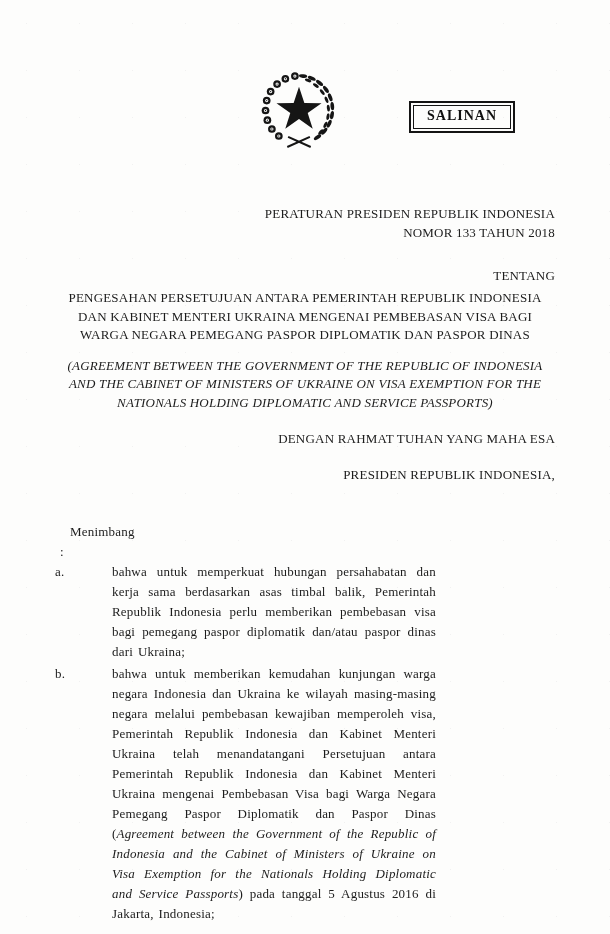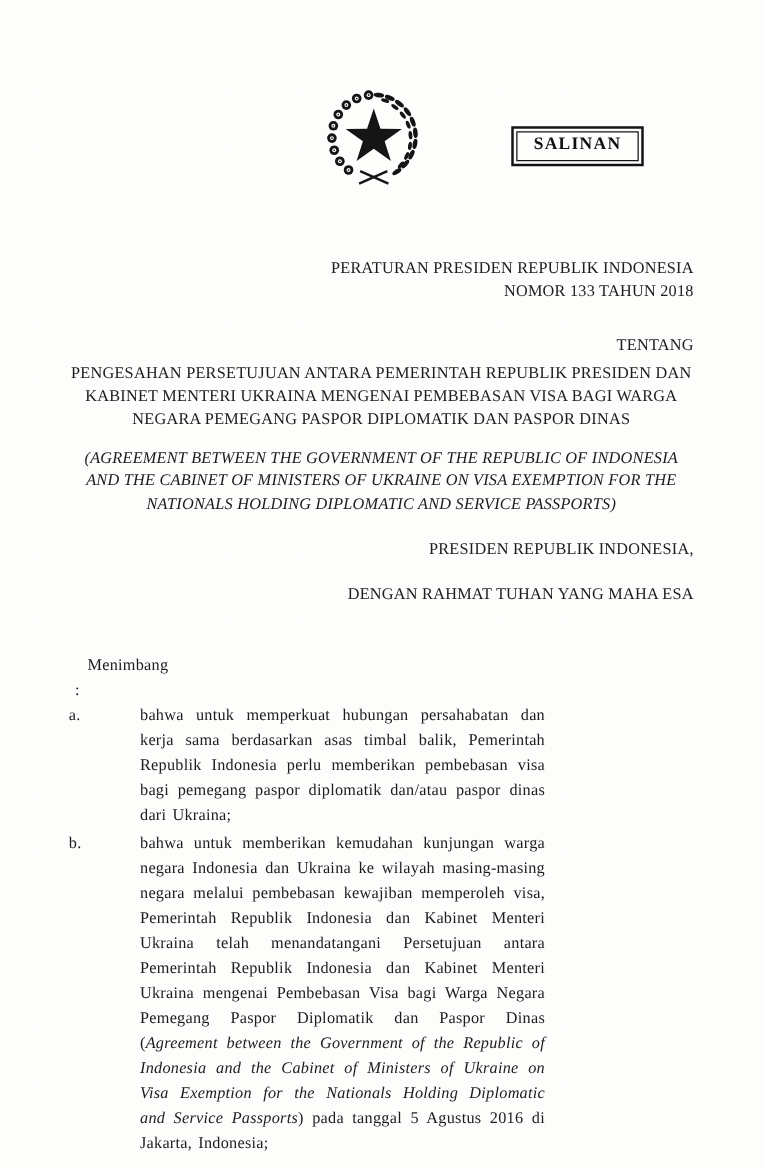--- a/index.html
+++ b/index.html
@@ -153,25 +153,25 @@
   </div>
 
 
   <div class="content">
 
     <div class="t-line">PERATURAN PRESIDEN REPUBLIK INDONESIA</div>
     <div class="t-line">NOMOR 133 TAHUN 2018</div>
 
     <div class="t-line tentang">TENTANG</div>
 
-    <div class="subject-id">PENGESAHAN PERSETUJUAN ANTARA PEMERINTAH REPUBLIK PRESIDEN DAN KABINET MENTERI UKRAINA MENGENAI PEMBEBASAN VISA BAGI WARGA NEGARA PEMEGANG PASPOR DIPLOMATIK DAN PASPOR DINAS</div>
+    <div class="subject-id">PENGESAHAN PERSETUJUAN ANTARA PEMERINTAH REPUBLIK INDONESIA DAN KABINET MENTERI UKRAINA MENGENAI PEMBEBASAN VISA BAGI WARGA NEGARA PEMEGANG PASPOR DIPLOMATIK DAN PASPOR DINAS</div>
     <div class="subject-en">(AGREEMENT BETWEEN THE GOVERNMENT OF THE REPUBLIC OF INDONESIA AND THE CABINET OF MINISTERS OF UKRAINE ON VISA EXEMPTION FOR THE NATIONALS HOLDING DIPLOMATIC AND SERVICE PASSPORTS)</div>
 
+    <div class="t-line invocation">DENGAN RAHMAT TUHAN YANG MAHA ESA</div>
     <div class="t-line authority">PRESIDEN REPUBLIK INDONESIA,</div>
-    <div class="t-line invocation">DENGAN RAHMAT TUHAN YANG MAHA ESA</div>
 
     <div class="consider">
       <div class="label">Menimbang</div>
       <div class="colon">:</div>
       <div class="items">
         <div class="item">
           <div class="marker">a.</div>
           <div class="para"><span>bahwa untuk memperkuat hubungan persahabatan dan kerja sama berdasarkan asas timbal balik, Pemerintah Republik Indonesia perlu memberikan pembebasan visa bagi pemegang paspor diplomatik dan/atau paspor dinas dari Ukraina;</span></div>
         </div>
         <div class="item">

